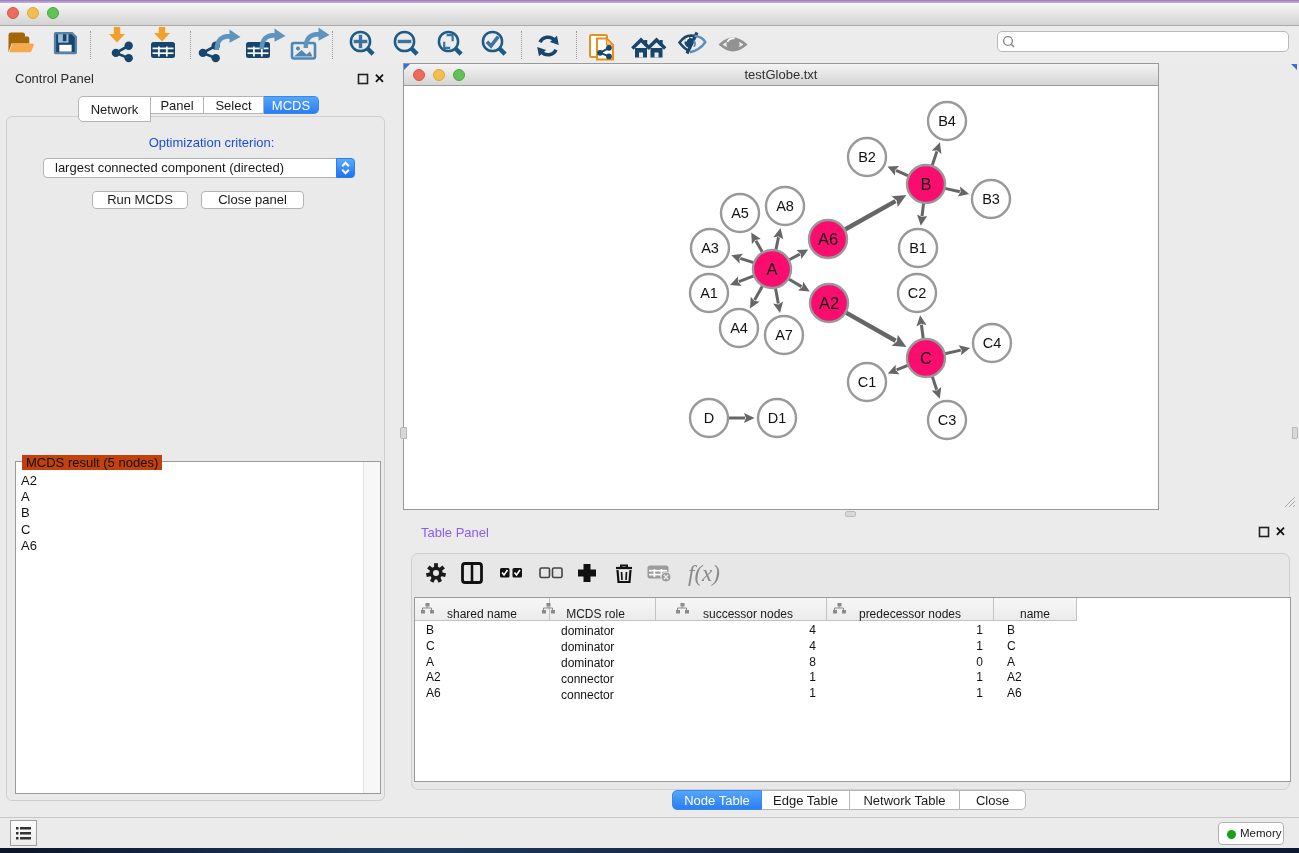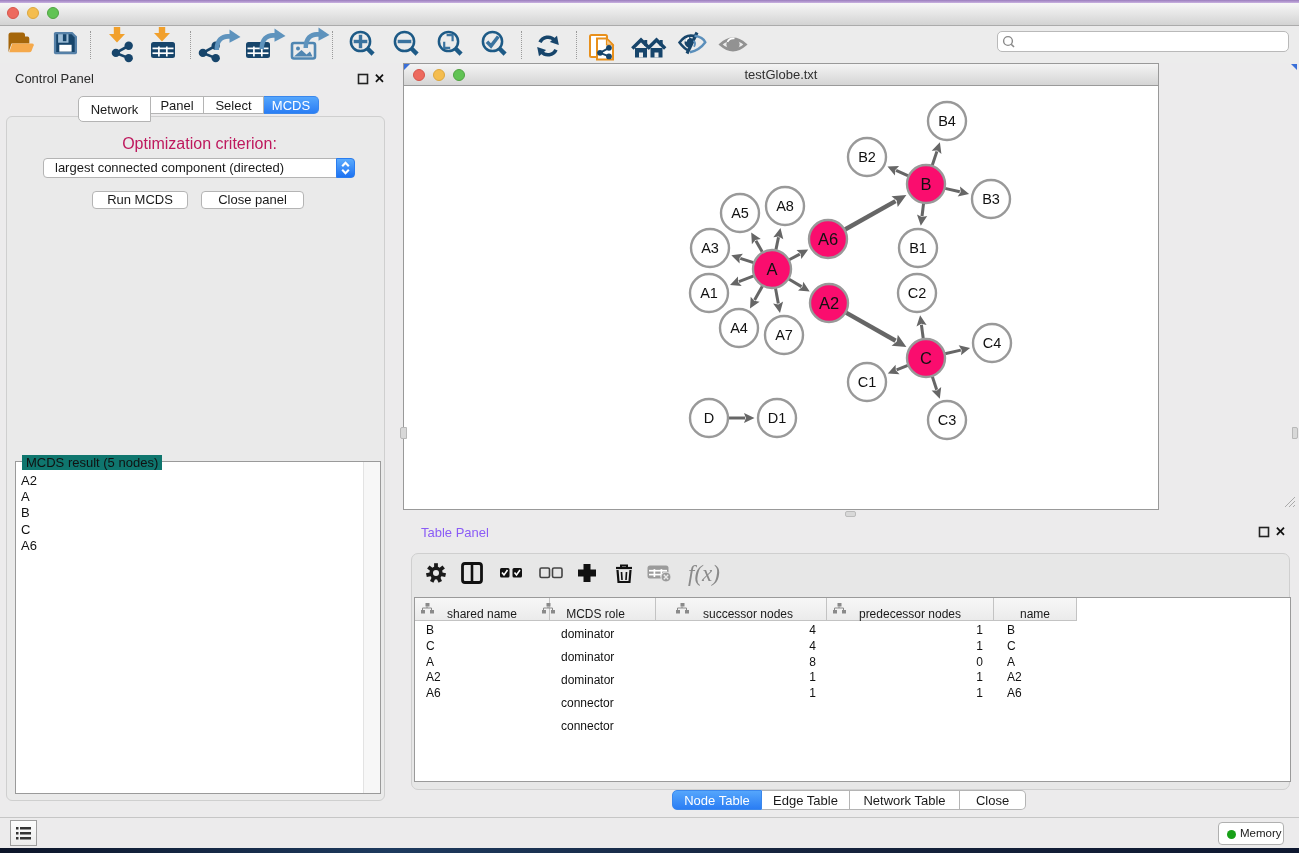--- a/index.html
+++ b/index.html
@@ -13,26 +13,26 @@
 #bottomstrip{left:0;top:848px;width:1299px;height:5px;background:linear-gradient(90deg,#0c1428,#1d3a5e 30%,#16243e 60%,#0e1830)}
 
 #cpTitle{left:15px;top:71px;font-size:13px;color:#2b2b2b}
 .winbtns{position:absolute;font-size:12px;color:#111}
 .seg{position:absolute;display:flex;height:18px;font-size:13px}
 .seg div{background:#ffffff;border:1px solid #b4b4b4;border-left:none;color:#1a1a1a;display:flex;align-items:center;justify-content:center;padding:0 13px}
 .seg div:first-child{border-left:1px solid #b4b4b4;border-radius:5px 0 0 5px}
 .seg div:last-child{border-radius:0 5px 5px 0}
 .seg div.on{background:linear-gradient(#55a6fc,#2a7df4);border-color:#3a87ec;color:#fff}
 #cpPanel{left:6px;top:116px;width:379px;height:685px;border:1px solid #cfcfcf;border-radius:6px;background:#eaeaea}
-#optlabel{left:4px;top:135px;width:391px;text-align:center;font-size:16px;color:#be185d}
+#optlabel{left:16px;top:135px;width:391px;text-align:center;font-size:13px;color:#1d4ed8}
 #combo{left:43px;top:158px;width:312px;height:20px;background:#fff;border:1px solid #b4b4b4;border-radius:4px;font-size:13px;color:#1a1a1a;line-height:18px;padding-left:11px}
 #comboBtn{left:336px;top:158px;width:19px;height:20px;border-radius:0 4px 4px 0;background:linear-gradient(#5babfd,#1d72f2);border:1px solid #2a7df0}
 .btn{position:absolute;height:18px;background:#fff;border:1px solid #b4b4b4;border-radius:4px;font-size:13px;color:#1a1a1a;text-align:center;line-height:16px}
 #fieldset{left:15px;top:461px;width:366px;height:333px;border:1px solid #9a9a9a;background:#fff}
-#fsLegendWrap{left:22px;top:455px;background:#0f766e;padding:0 4px;font-size:13px;color:#111}
+#fsLegendWrap{left:22px;top:455px;background:#c2410c;padding:0 4px;font-size:13px;color:#111}
 #fsList{left:21px;top:473px;font-size:13px;color:#111;line-height:16.2px}
 #fsScroll{left:363px;top:462px;width:17px;height:331px;background:#f7f7f7;border-left:1px solid #e3e3e3}
 
 #netwin{left:403px;top:63px;width:756px;height:447px;background:#fff;border:1px solid #999}
 #nettitle{position:absolute;left:0;top:0;width:100%;height:22px;background:linear-gradient(#f4f4f4,#d5d5d5);border-bottom:1px solid #9a9a9a}
 #nettitle .tl{position:absolute;top:5px;width:12px;height:12px;border-radius:50%}
 #netname{width:100%;text-align:center;font-size:13px;color:#303030;padding-top:3px}
 
 #tpTitle{left:421px;top:525px;font-size:13px;color:#8b5cf6}
 #tbar{left:404px;top:556px;width:895px;height:33px}
@@ -419,21 +419,21 @@
             <rect x="0" y="7" width="4" height="3.5"></rect>
             <rect x="9" y="7" width="4" height="3.5"></rect>
             <path d="M6 3.5 L6 5 L1.5 5 L1.5 7 M6 5 L10.5 5 L10.5 7" stroke="#8a8a8a" fill="none" stroke-width="1"></path>
           </g>
         </svg>
         <span>predecessor nodes</span>
       </div>
     <div class="hcell" style="left:579px;width:83px;border-right:1px solid #c3c3c3">name</div>
   </div>
   <div class="trow" style="left:11px;top:25px;line-height:15.8px">B<br>C<br>A<br>A2<br>A6</div>
-  <div class="trow" style="left:146px;top:25px;line-height:23px">dominator<br>dominator<br>dominator<br>connector<br>connector</div>
+  <div class="trow" style="left:146px;top:25px;line-height:16px">dominator<br>dominator<br>dominator<br>connector<br>connector</div>
   <div class="trow" style="left:314px;top:25px;line-height:15.8px;width:87px;text-align:right">4<br>4<br>8<br>1<br>1</div>
   <div class="trow" style="left:481px;top:25px;line-height:15.8px;width:87px;text-align:right">1<br>1<br>0<br>1<br>1</div>
   <div class="trow" style="left:592px;top:25px;line-height:15.8px">B<br>C<br>A<br>A2<br>A6</div>
 </div>
 <div class="seg" style="left:672px;top:790px;height:20px">
   <div class="on" style="width:90px;padding:0">Node Table</div>
     <div style="width:88px;padding:0">Edge Table</div>
     <div style="width:110px;padding:0">Network Table</div>
     <div style="width:66px;padding:0">Close</div>
 </div>

